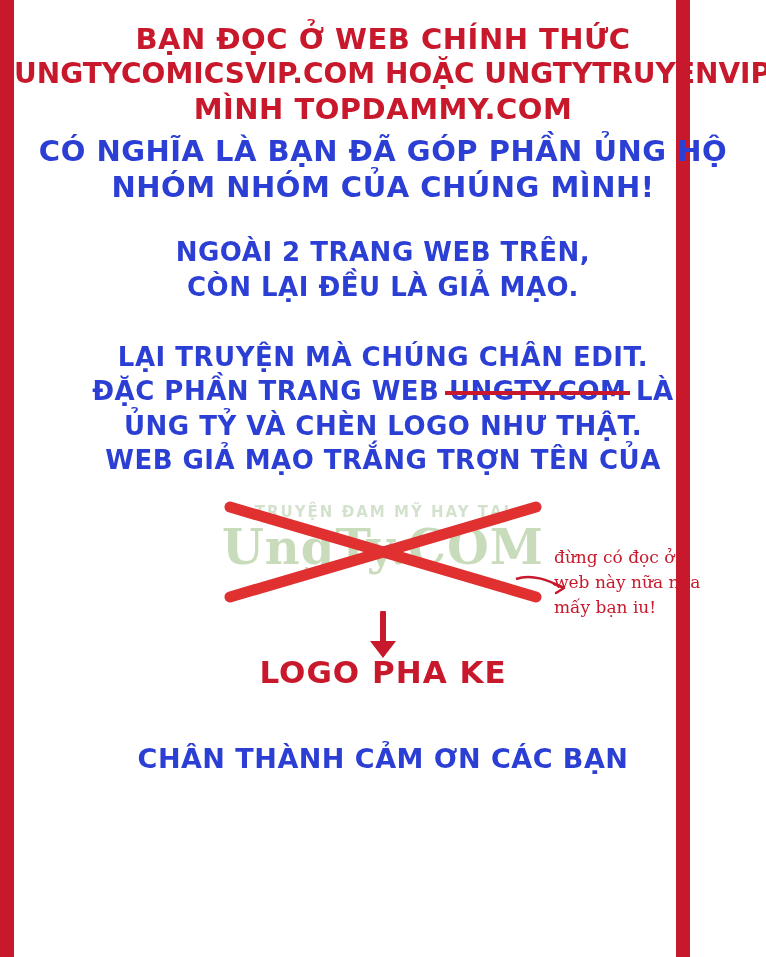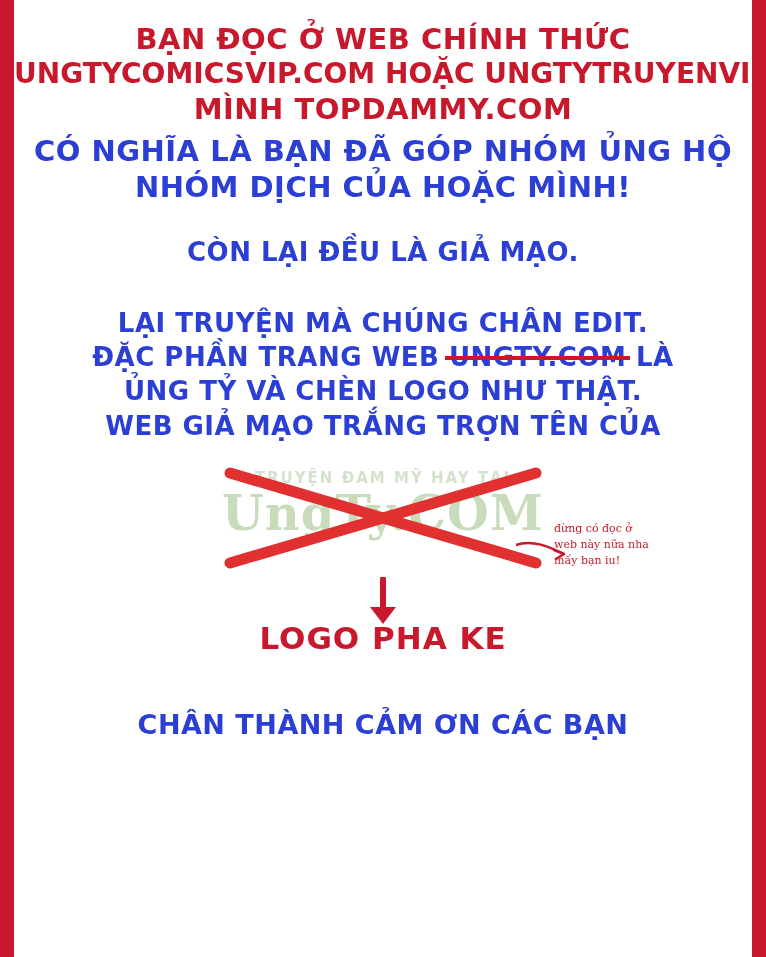--- a/index.html
+++ b/index.html
@@ -9,21 +9,21 @@
   body {
     width: 766px;
     height: 957px;
     background: #ffffff;
     font-family: "DejaVu Sans", sans-serif;
     overflow: hidden;
     position: relative;
   }
   .page {
     position: relative;
-    width: 766px;
+    width: 690px;
     height: 957px;
     box-sizing: border-box;
     text-decoration: underline;
   }
   .edge-left, .edge-right {
     position: absolute;
     top: 0;
     width: 14px;
     height: 957px;
     background: #c8192c;
@@ -134,24 +134,24 @@
   }
   .cross-svg {
     position: absolute;
     left: 50%;
     top: -6px;
     transform: translateX(-50%);
   }
   .note {
     position: absolute;
     right: 28px;
-    top: 52px;
+    top: 42px;
     width: 170px;
     color: #c8192c;
-    font-size: 11px;
+    font-size: 17px;
     text-align: left;
     line-height: 1.45;
     font-family: "DejaVu Serif", serif;
   }
   .arrow-note-svg {
     position: absolute;
     left: 498px;
     top: 68px;
   }
   .arrow-down-svg {
@@ -191,25 +191,26 @@
 
   <div class="content">
 
     <div class="block hdr">
       <span class="line">BẠN ĐỌC Ở WEB CHÍNH THỨC</span>
       <span class="line l2">UNGTYCOMICSVIP.COM HOẶC UNGTYTRUYENVIP.COM</span>
       <span class="line">MÌNH TOPDAMMY.COM</span>
     </div>
 
     <div class="block blue-top">
-      <span class="line">CÓ NGHĨA LÀ BẠN ĐÃ GÓP NHÓM ỦNG HỘ</span>
-      <span class="line">NHÓM DỊCH CỦA HOẶC MÌNH!</span>
+      <span class="line">CÓ NGHĨA LÀ BẠN ĐÃ GÓP PHẦN ỦNG HỘ</span>
+      <span class="line">NHÓM NHÓM CỦA CHÚNG MÌNH!</span>
     </div>
 
     <div class="block para">
+      <span class="line">NGOÀI 2 TRANG WEB TRÊN,</span>
       <span class="line">CÒN LẠI ĐỀU LÀ GIẢ MẠO.</span>
     </div>
 
     <div class="block para para2">
       <span class="line">LẠI TRUYỆN MÀ CHÚNG CHÂN EDIT.</span>
       <span class="line"><span>ĐẶC PHẦN TRANG WEB </span><span class="strike-wrap"><span class="strike-text">UNGTY.COM</span><span class="strike-bar"></span></span><span> LÀ</span></span>
       <span class="line">ỦNG TỶ VÀ CHÈN LOGO NHƯ THẬT.</span>
       <span class="line">WEB GIẢ MẠO TRẮNG TRỢN TÊN CỦA</span>
     </div>
 

